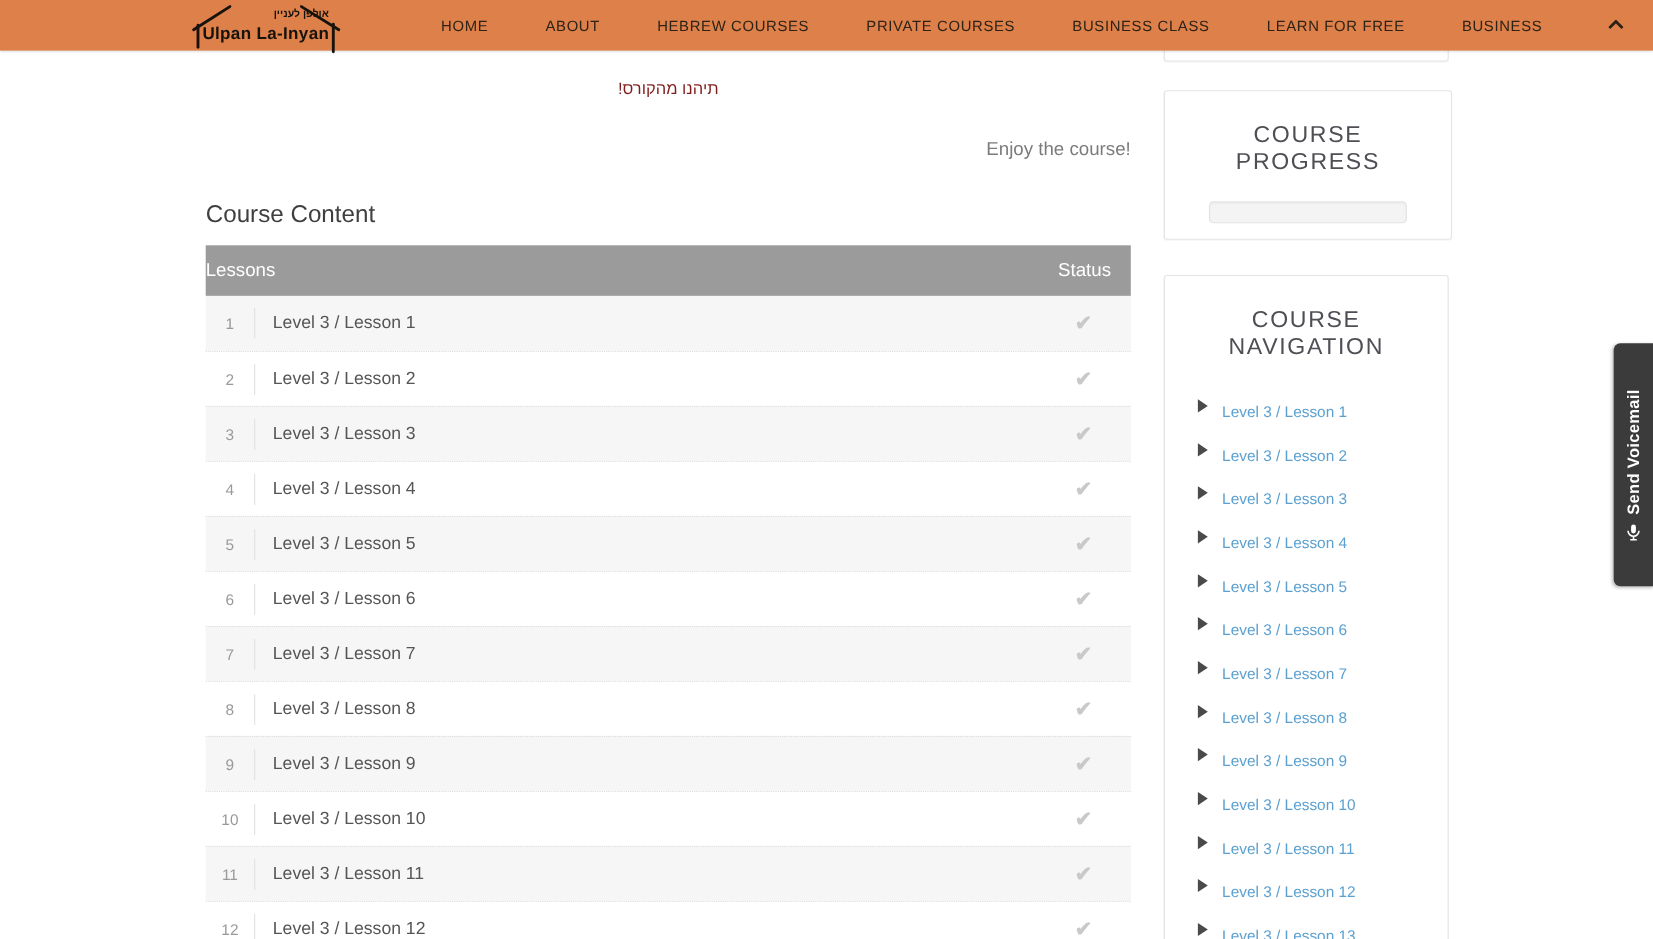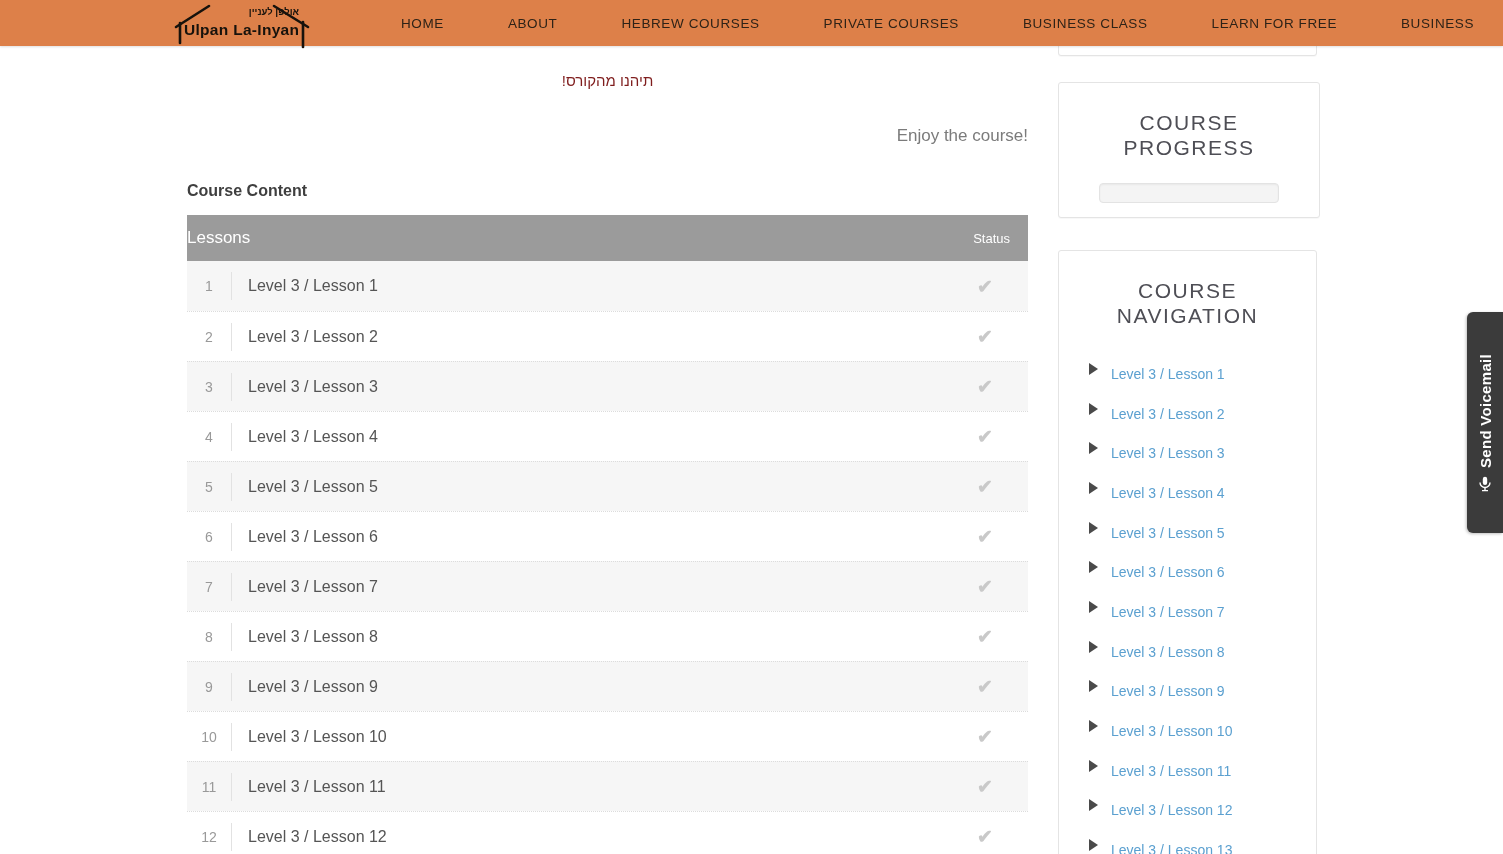--- a/index.html
+++ b/index.html
@@ -11,37 +11,37 @@
   .topbar { position: absolute; top: 0; left: 0; width: 100%; height: 46px;
     background: #dd8049; display: flex; align-items: center; z-index: 50;
     box-shadow: 0 1px 2px rgba(0,0,0,0.12); }
   .logo { margin-left: 173px; width: 140px; height: 46px; position: relative; top: 2px;
     flex: 0 0 auto; cursor: pointer; }
   .logo svg { width: 140px; height: 46px; overflow: visible; }
   .logo-heb { font-size: 9.5px; font-weight: bold; fill: #17120c; }
   .logo-eng { font-size: 15.5px; font-weight: bold; fill: #17120c; letter-spacing: 0.3px; }
   .logo-line { stroke: #17120c; stroke-width: 2.6; stroke-linecap: round; }
 
-  .main-nav { display: flex; align-items: center; margin-left: 62px; gap: 12px; }
+  .main-nav { display: flex; align-items: center; margin-left: 62px; }
   .nav-item { padding: 14px 26px; font-size: 13.5px; letter-spacing: 0.6px;
     color: #2e2217; cursor: pointer; white-space: nowrap; }
   .collapse-btn { margin-left: auto; margin-right: 16px; padding: 8px 10px; cursor: pointer; }
 
   
   .content { position: absolute; left: 187px; top: 46px; width: 841px; }
   .greet-heb { text-align: center; direction: rtl; margin-top: 26px;
     font-size: 15px; color: #7f1d1d; }
   .greet-eng { text-align: right; margin-top: 37px; font-size: 17px; color: #7b7b7b; }
-  .section-title { margin-top: 36px; font-size: 16px; color: #3f3f3f; font-weight: bold; }
+  .section-title { margin-top: 36px; font-size: 22px; color: #3f3f3f; font-weight: normal; }
 
   .lesson-table { margin-top: 15px; width: 100%; }
   .table-head { height: 46px; background: #9b9b9b; color: #ffffff;
     display: flex; align-items: center; }
   .th-lessons { font-size: 17px; flex: 1; }
-  .th-status { font-size: 13px; margin-right: 18px; }
+  .th-status { font-size: 17px; margin-right: 18px; }
 
   .lesson-row { height: 50px; display: flex; align-items: center; cursor: pointer;
     background: #ffffff; }
   .lesson-row:nth-child(odd) { background: #f6f6f6; }  
   .lesson-row + .lesson-row { border-top: 1px dotted #dcdcdc; }
   .row-num { width: 44px; text-align: center; color: #999; font-size: 14px; }
   .row-title { flex: 1; align-self: center; border-left: 1px solid #e2e2e2;
     padding: 5px 0 5px 16px; color: #555; font-size: 16px; }
   .row-check { width: 86px; text-align: center; color: #c9c9c9; font-size: 19px;
     font-weight: bold; }

